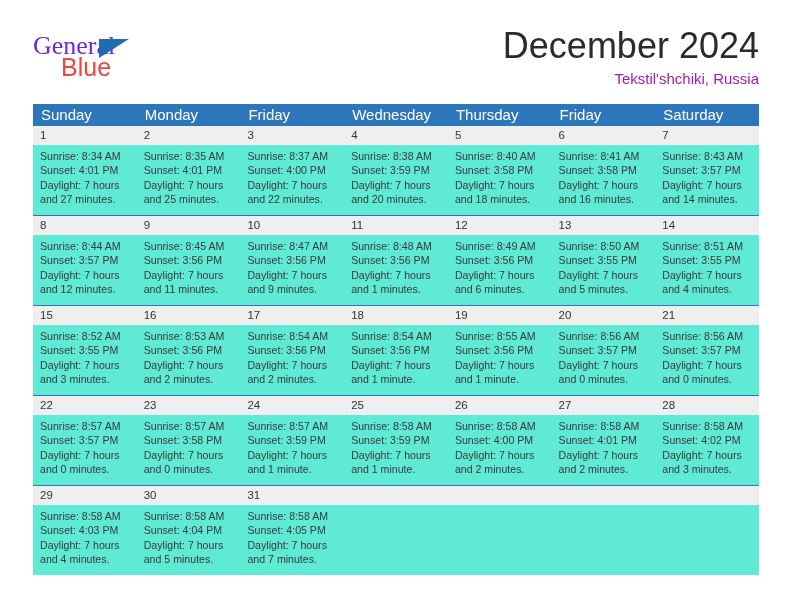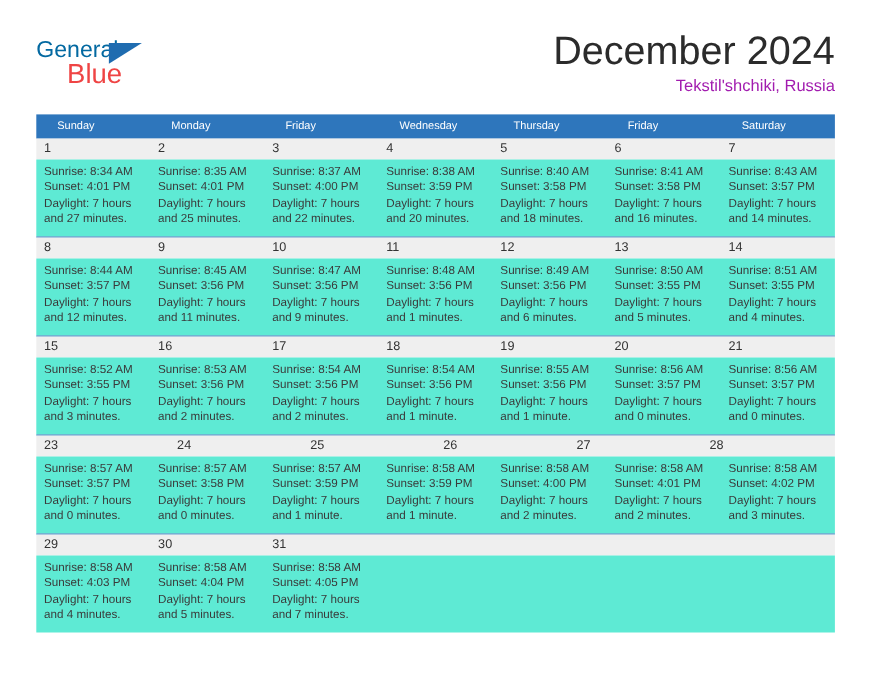--- a/index.html
+++ b/index.html
@@ -27,25 +27,25 @@
   .logo {
     position: absolute;
     left: 33px;
     top: 34px;
     width: 120px;
     height: 52px;
   }
   .logo-general {
     position: absolute;
     left: 0; top: 0;
-    font-size: 21px;
-    color: #0369a1;
+    font-size: 26px;
+    color: #6d28d9;
     letter-spacing: 0px;
     line-height: 24px;
-    font-family: Liberation Sans, sans-serif;
+    font-family: Liberation Serif, serif;
   }
   .logo-triangle {
     position: absolute;
     left: 66px;
     top: 5px;
     width: 0; height: 0;
     border-left: 30px solid #1f6cb0;
     border-bottom: 19px solid transparent;
   }
   .logo-blue {
@@ -87,23 +87,23 @@
   }
   .dow-row {
     display: flex;
     width: 100%;
     background: #2e76bc;
     height: 22px;
   }
   .dow {
     flex: 1 1 0;
     color: #ffffff;
-    font-size: 10px;
+    font-size: 15px;
     line-height: 22px;
-    padding-left: 19px;
+    padding-left: 8px;
     white-space: nowrap;
     overflow: hidden;
   }
   .week {
     width: 100%;
     border-top: 1.4px solid #2e76bc;
   }
   .week:first-of-type { border-top: none; }
   .week-numbers {
     display: flex;
@@ -325,20 +325,21 @@
             <div class="daybody">
               <div>Sunrise: 8:56 AM</div>
               <div>Sunset: 3:57 PM</div>
               <div>Daylight: 7 hours</div>
               <div>and 0 minutes.</div>
             </div>
           </div>
         </div>
         <div class="week">
           <div class="week-numbers">
+            <div class="daynum">22</div>
             <div class="daynum">23</div>
             <div class="daynum">24</div>
             <div class="daynum">25</div>
             <div class="daynum">26</div>
             <div class="daynum">27</div>
             <div class="daynum">28</div>
           </div>
           <div class="week-bodies">
             <div class="daybody">
               <div>Sunrise: 8:57 AM</div>

